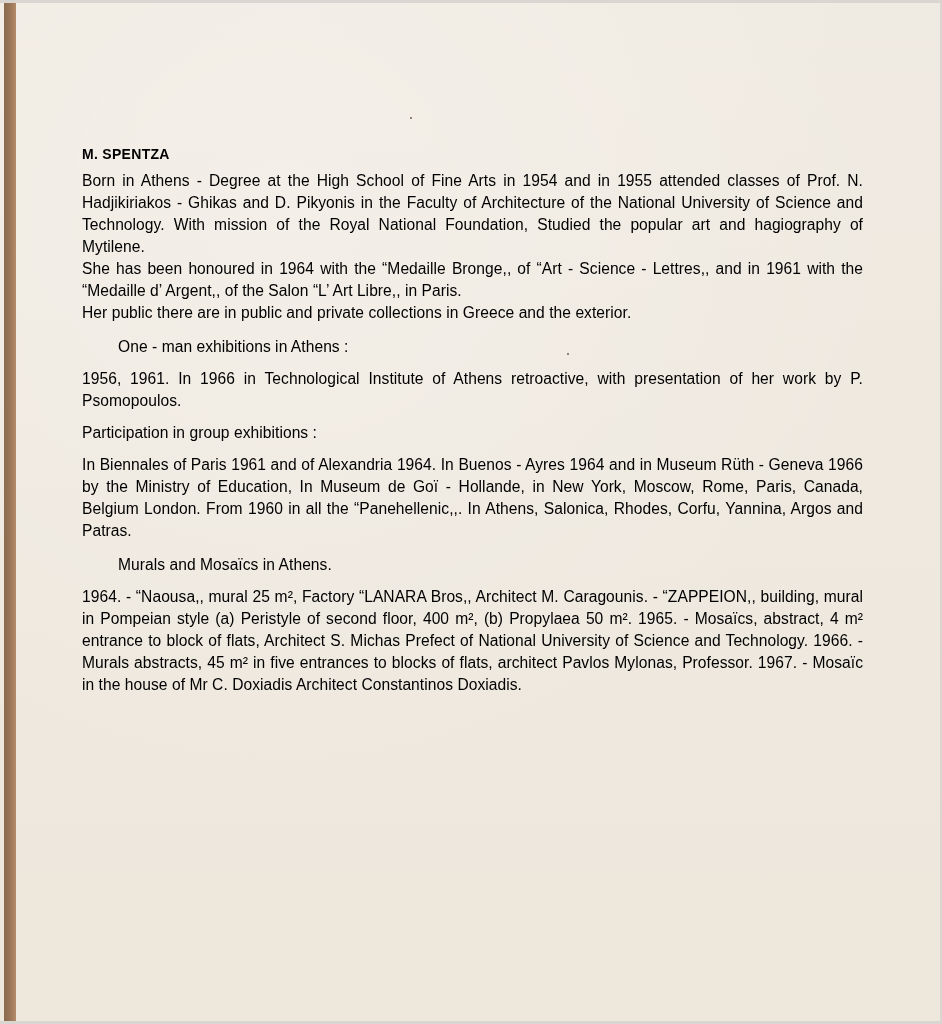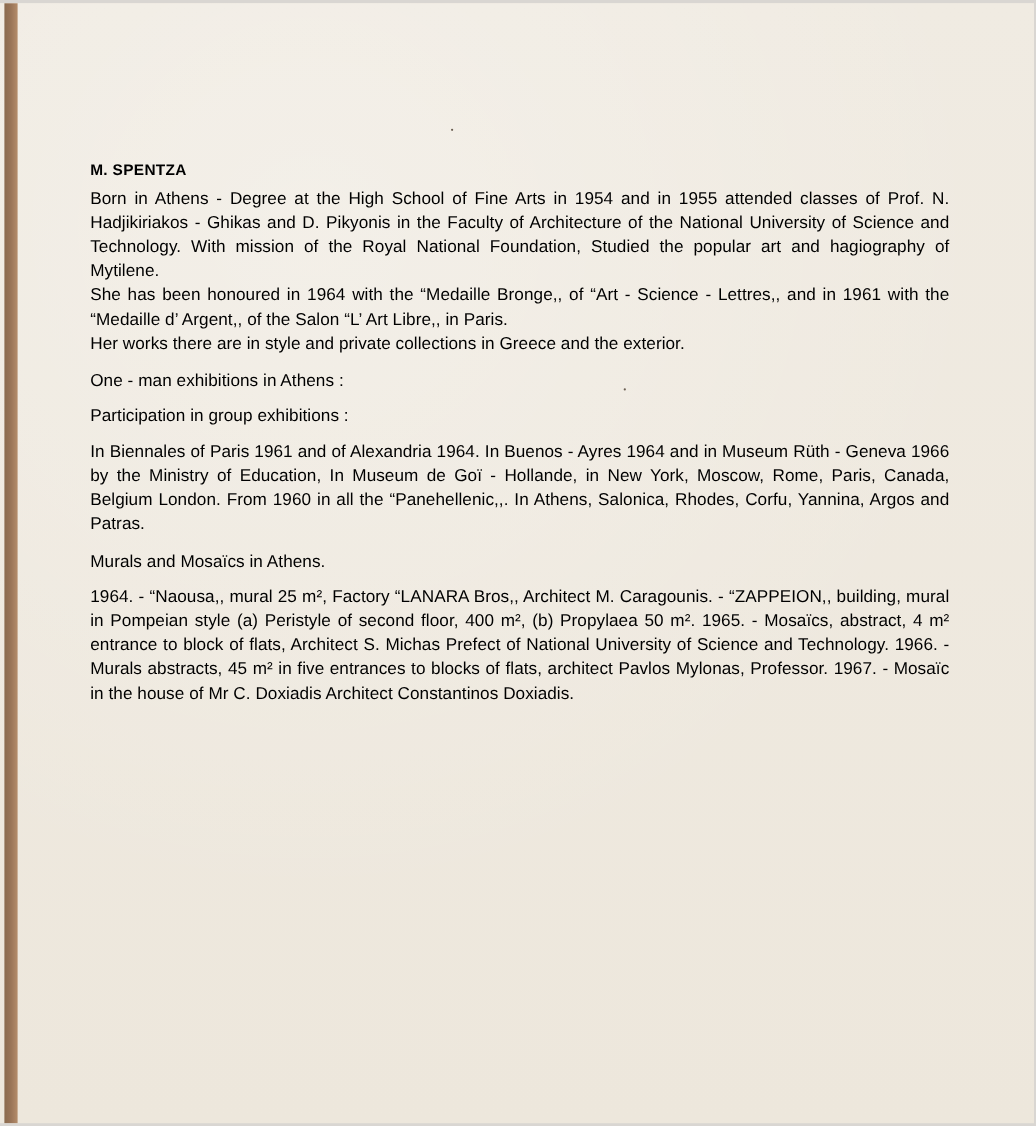--- a/index.html
+++ b/index.html
@@ -27,37 +27,38 @@
       line-height: 22px;
       text-align: justify;
       letter-spacing: 0.05px;
     }
     .heading {
       font-weight: bold; font-size: 14px; letter-spacing: 0.3px;
       margin: 0 0 8px 0; line-height: 16px;
     }
     p { margin: 0; }
     .gap { margin-top: 10px; }
-    .gap-lg { margin-top: 12px; }
+    .gap-lg { margin-top: 12px; margin-left: 36px; }
     .speck { position: absolute; width: 2px; height: 2px; background: #6a5e52; border-radius: 50%; }
   </style>
 </head>
 <body>
 
 <div class="page"></div>
 <div class="edge"></div>
 <div class="speck" style="left:410px;top:117px;"></div>
 <div class="speck" style="left:567px;top:353px;"></div>
 
 <div class="content">
   <div class="heading">M. SPENTZA</div>
   <p>Born in Athens - Degree at the High School of Fine Arts in 1954 and in 1955 attended classes of Prof. N. Hadjikiriakos - Ghikas and D. Pikyonis in the Faculty of Architecture of the National University of Science and Technology. With mission of the Royal National Foundation, Studied the popular art and hagiography of Mytilene.</p>
   <p>She has been honoured in 1964 with the “Medaille Bronge,, of “Art - Science - Lettres,, and in 1961 with the “Medaille d’ Argent,, of the Salon “L’ Art Libre,, in Paris.</p>
-  <p>Her works there are in style and private collections in Greece and the exterior.</p>
+  <p>Her public there are in public and private collections in Greece and the exterior.</p>
 
   <p class="gap-lg">One - man exhibitions in Athens :</p>
+  <p class="gap">1956, 1961. In 1966 in Technological Institute of Athens retroactive, with presentation of her work by P. Psomopoulos.</p>
 
   <p class="gap">Participation in group exhibitions :</p>
   <p class="gap">In Biennales of Paris 1961 and of Alexandria 1964. In Buenos - Ayres 1964 and in Museum Rüth - Geneva 1966 by the Ministry of Education, In Museum de Goï - Hollande, in New York, Moscow, Rome, Paris, Canada, Belgium London. From 1960 in all the “Panehellenic,,. In Athens, Salonica, Rhodes, Corfu, Yannina, Argos and Patras.</p>
 
   <p class="gap-lg">Murals and Mosaïcs in Athens.</p>
   <p class="gap">1964. - “Naousa,, mural 25 m², Factory “LANARA Bros,, Architect M. Caragounis. - “ZAPPEION,, building, mural in Pompeian style (a) Peristyle of second floor, 400 m², (b) Propylaea 50 m². 1965. - Mosaïcs, abstract, 4 m² entrance to block of flats, Architect S. Michas Prefect of National University of Science and Technology. 1966. - Murals abstracts, 45 m² in five entrances to blocks of flats, architect Pavlos Mylonas, Professor. 1967. - Mosaïc in the house of Mr C. Doxiadis Architect Constantinos Doxiadis.</p>
 </div>
 
 </body></html>

